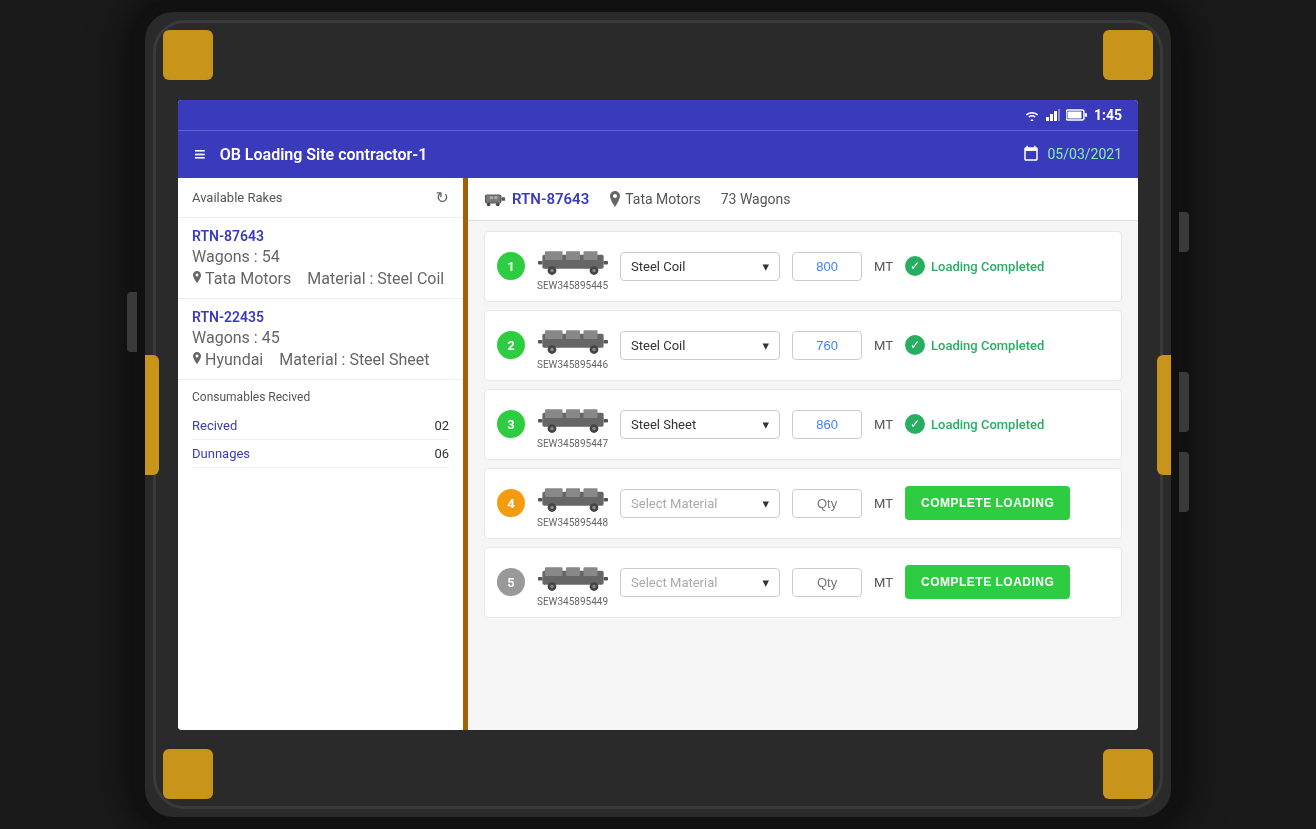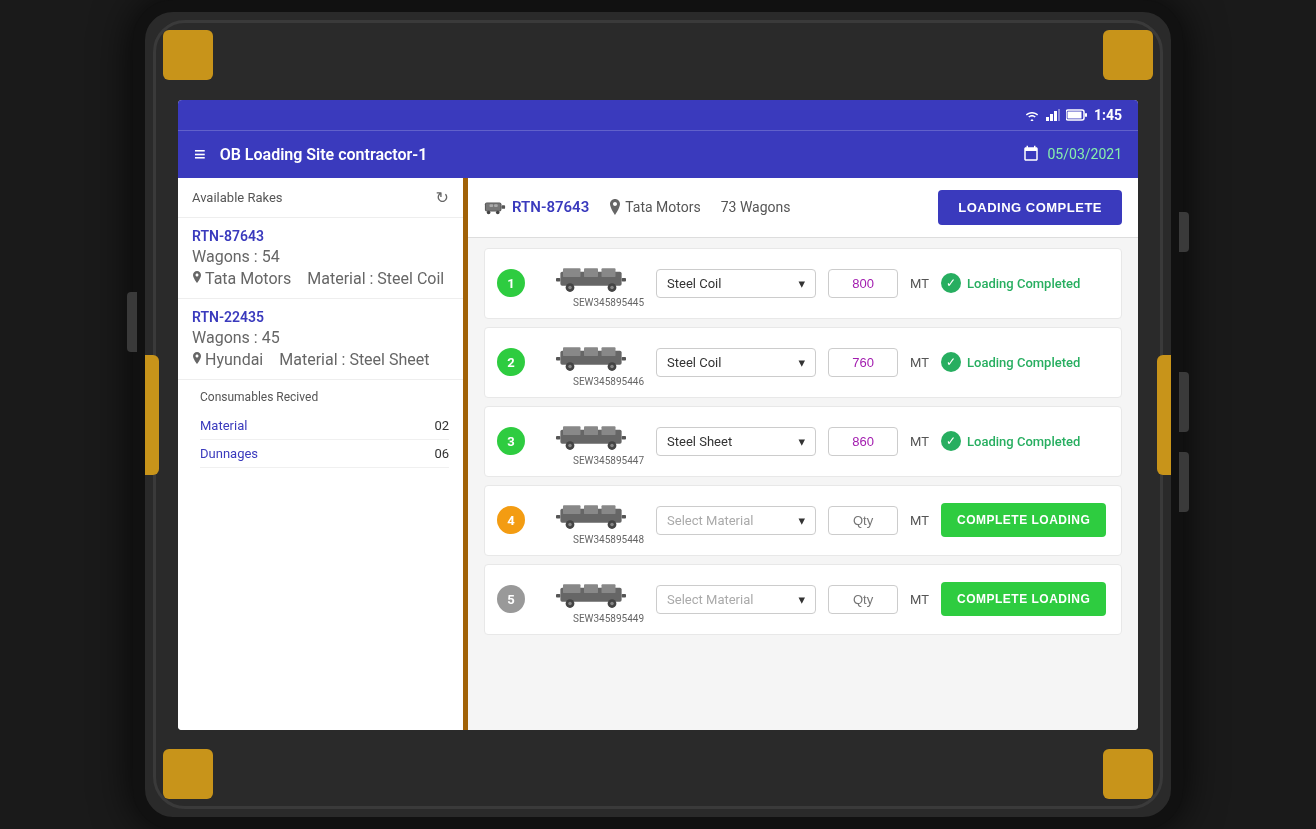--- a/index.html
+++ b/index.html
@@ -235,21 +235,20 @@
     }
 
     .rake-location {
       display: flex;
       align-items: center;
       gap: 3px;
     }
 
     .consumables-section {
       padding: 10px 14px;
-      margin-left: 8px;
     }
 
     .consumables-title {
       font-size: 12px;
       color: #555;
       margin-bottom: 8px;
     }
 
     .consumable-row {
       display: flex;
@@ -368,21 +367,20 @@
 
     .wagon-svg {
       width: 70px;
       height: 36px;
     }
 
     .wagon-code {
       font-size: 10px;
       color: #666;
       margin-top: 2px;
-      margin-left: 36px;
     }
 
     .material-select {
       display: flex;
       align-items: center;
       border: 1px solid #ccc;
       border-radius: 4px;
       padding: 6px 10px;
       background: #fff;
       cursor: pointer;
@@ -391,21 +389,21 @@
       font-size: 13px;
       color: #333;
     }
 
     .qty-input {
       border: 1px solid #ccc;
       border-radius: 4px;
       padding: 6px 10px;
       width: 70px;
       font-size: 13px;
-      color: #a21caf;
+      color: #3b82f6;
       text-align: center;
     }
 
     .mt-label {
       font-size: 13px;
       color: #555;
     }
 
     .status-completed {
       display: flex;
@@ -542,21 +540,21 @@
               </svg>
               <span>Hyundai</span>
             </span>
             <span>Material : Steel Sheet</span>
           </div>
         </div>
 
         <div class="consumables-section">
           <div class="consumables-title">Consumables Recived</div>
           <div class="consumable-row">
-            <span class="consumable-name">Material</span>
+            <span class="consumable-name">Recived</span>
             <span class="consumable-count">02</span>
           </div>
           <div class="consumable-row">
             <span class="consumable-name">Dunnages</span>
             <span class="consumable-count">06</span>
           </div>
         </div>
       </div>
 
       <div class="main-panel">
@@ -575,21 +573,20 @@
             </svg>
             <span>RTN-87643</span>
           </span>
           <span class="train-location">
             <svg width="12" height="16" viewBox="0 0 12 16" fill="#666">
               <path d="M6 0C3.2 0 1 2.2 1 5c0 3.8 5 11 5 11s5-7.2 5-11C11 2.2 8.8 0 6 0zm0 7c-1.1 0-2-.9-2-2s.9-2 2-2 2 .9 2 2-.9 2-2 2z"></path>
             </svg>
             <span>Tata Motors</span>
           </span>
           <span class="train-wagons">73 Wagons</span>
-          <button class="loading-complete-btn">LOADING COMPLETE</button>
         </div>
 
         <div class="wagon-list">
 
           <div class="wagon-row">
             <div class="wagon-number-badge badge-green">
               <span>1</span>
             </div>
             <div class="wagon-icon-group">
               <svg class="wagon-svg" viewBox="0 0 80 36">

